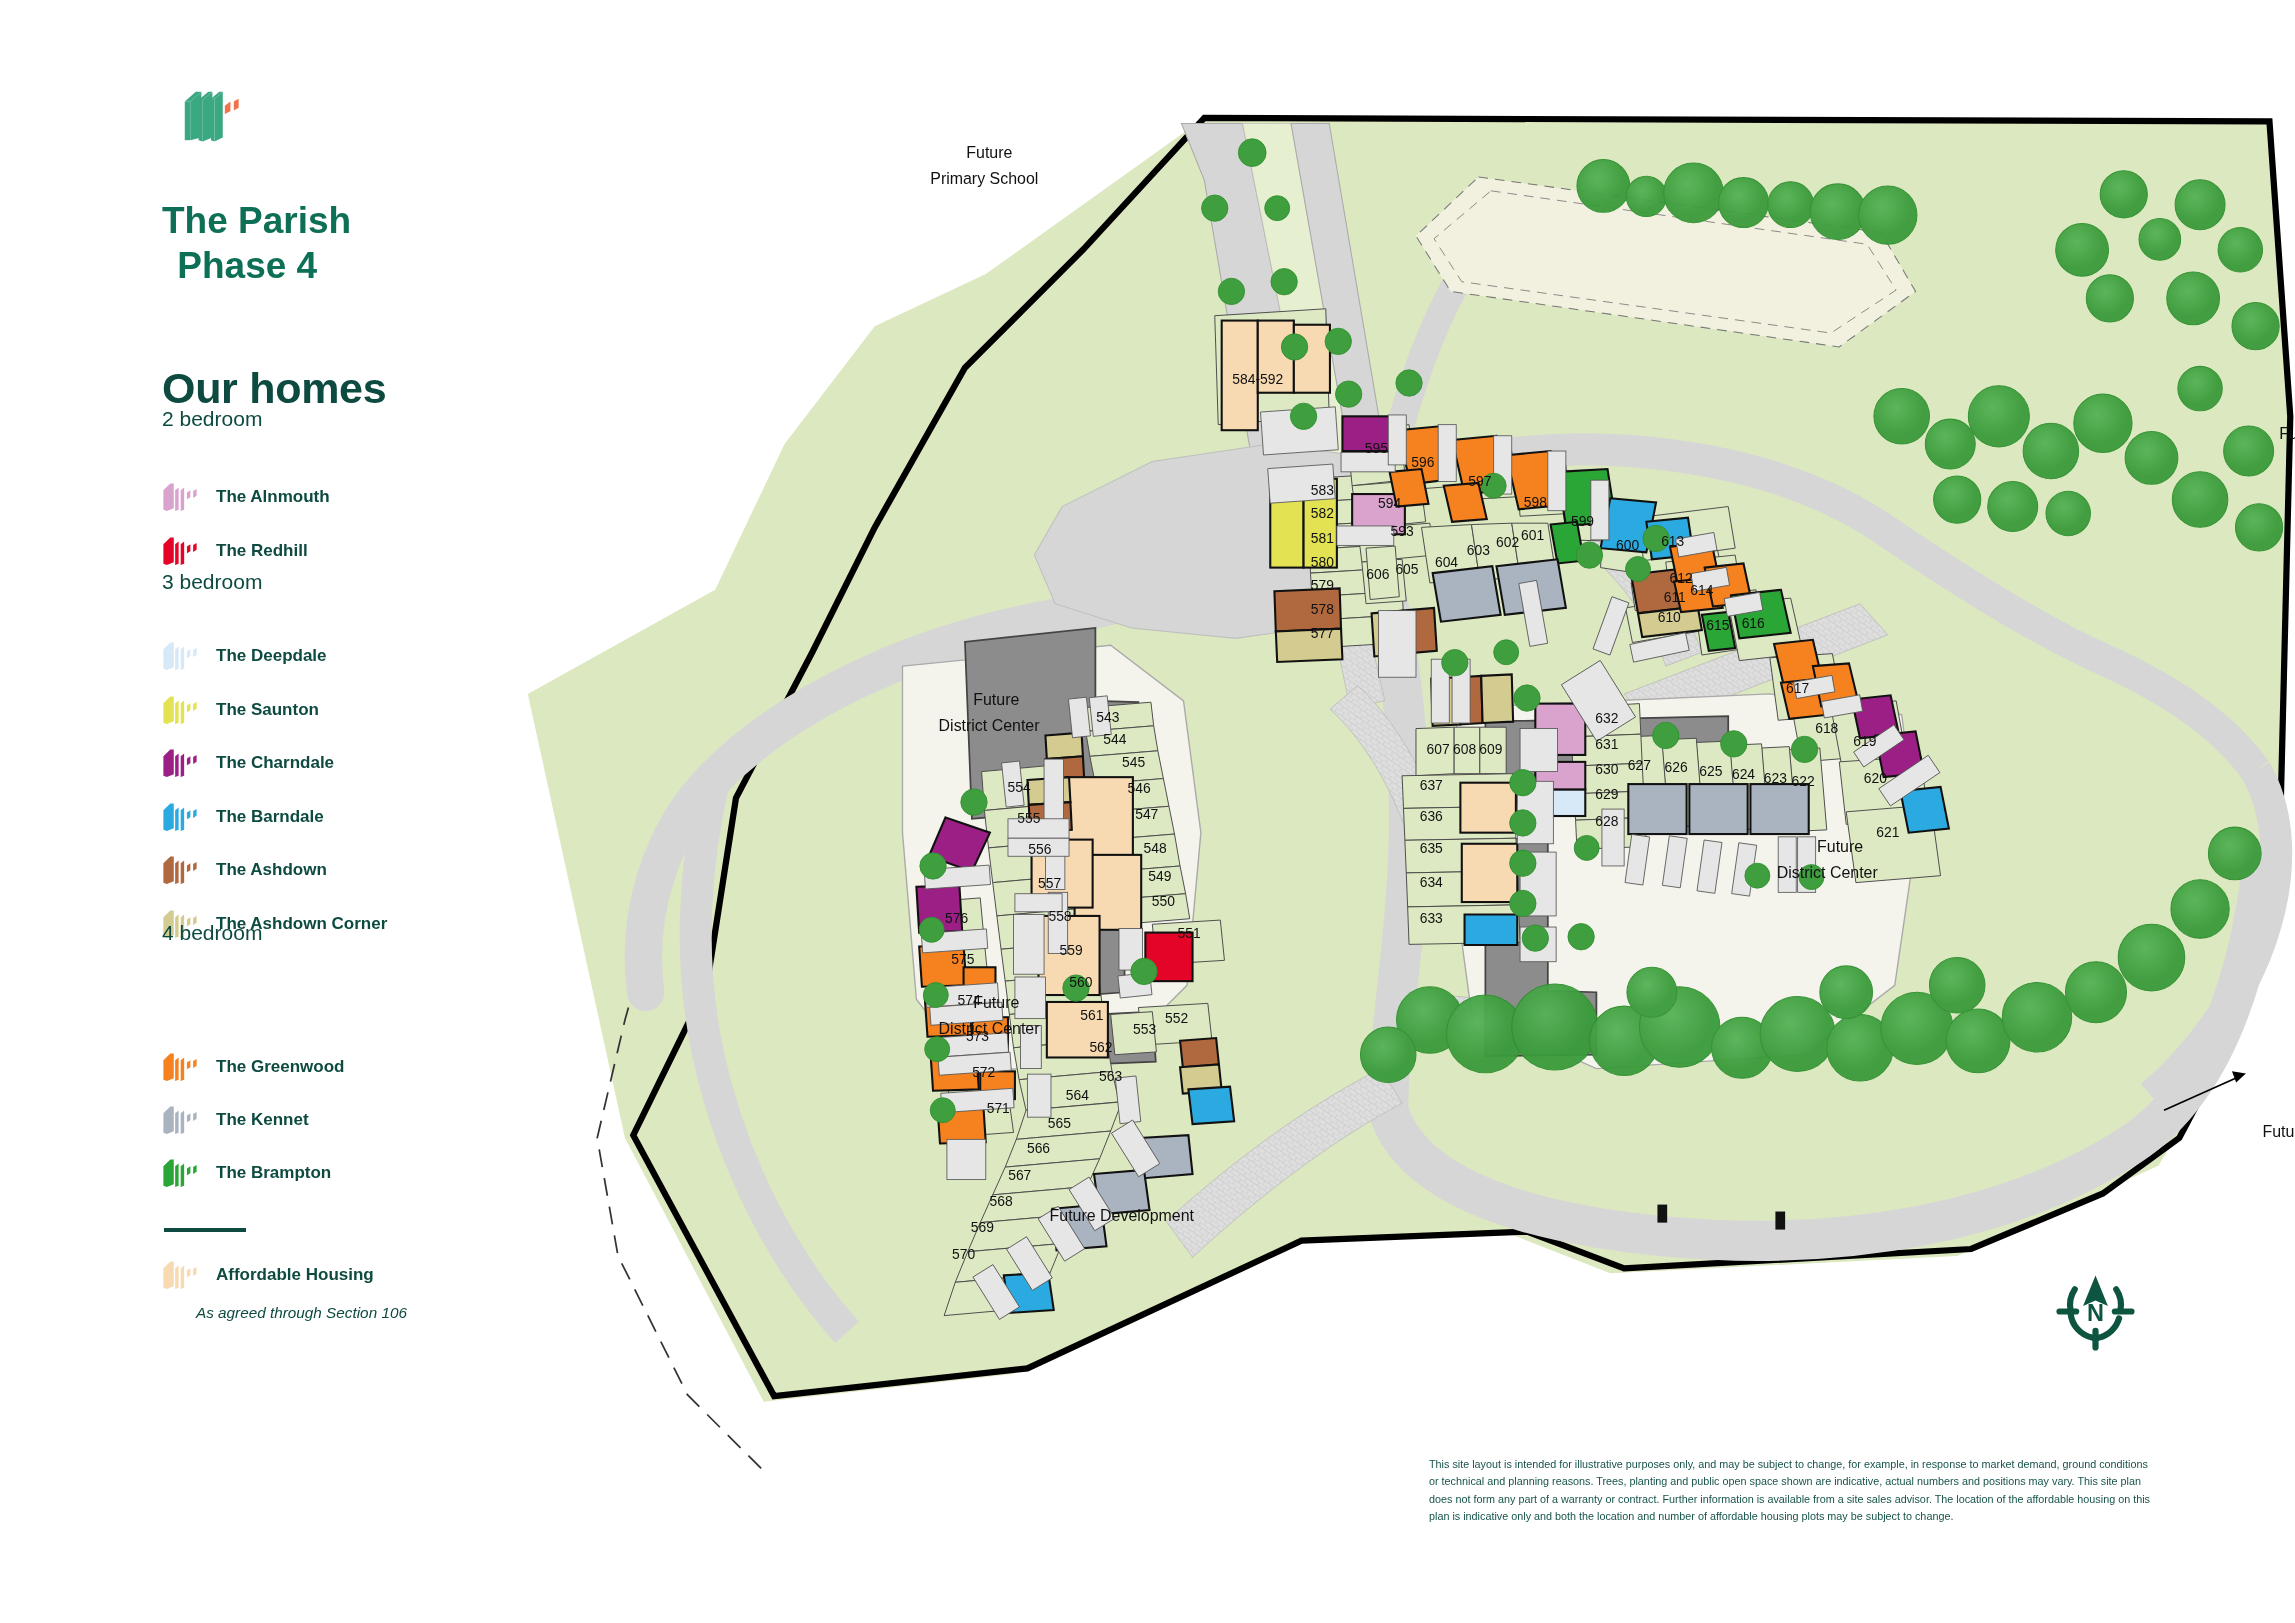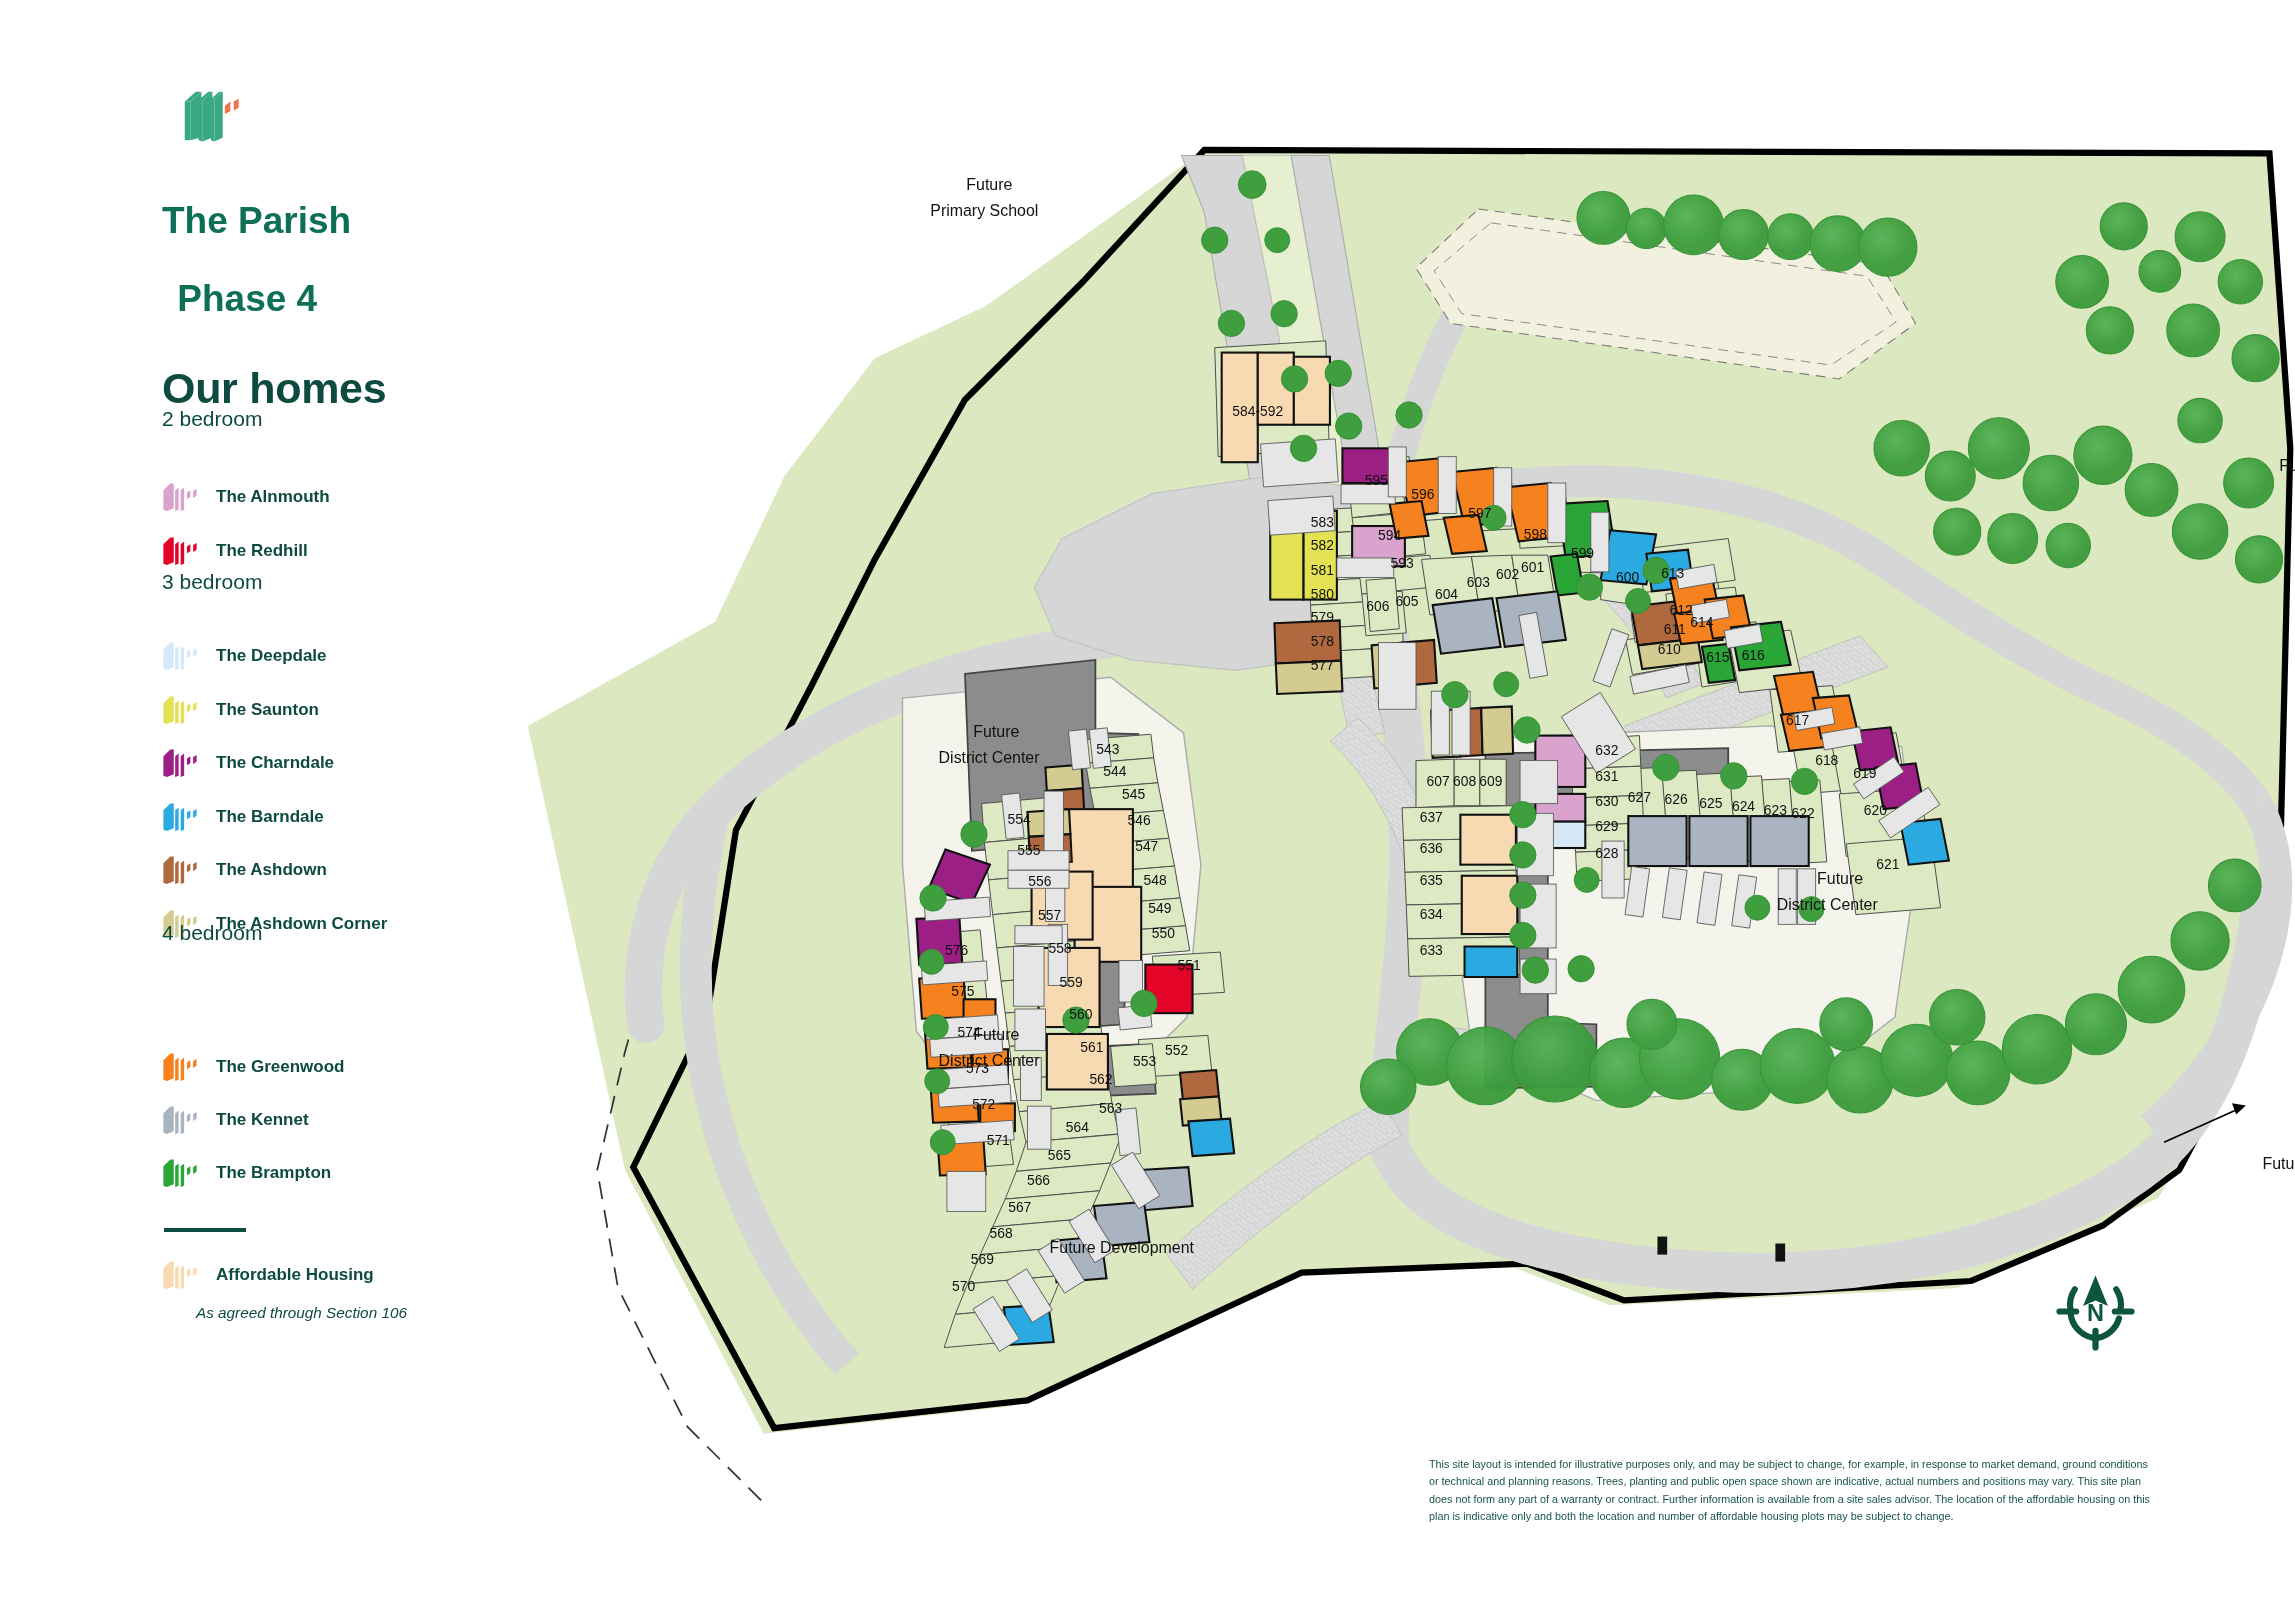--- a/index.html
+++ b/index.html
@@ -4,34 +4,34 @@
 <style>
   html,body{margin:0;padding:0;background:#fff;}
   body{width:2295px;height:1623px;position:relative;overflow:hidden;
        font-family:"Liberation Sans",sans-serif;color:#0d4a40;}
 
   
   #sidebar{position:absolute;left:0;top:0;width:486px;height:1623px;}
   #logo{position:absolute;left:182px;top:89px;width:76px;height:54px;}
   #brand-title{position:absolute;left:162px;top:198px;width:236px;
       font-size:37px;font-weight:600;line-height:1.22;color:#0d6f56;text-align:left;}
-  #brand-title .l2{display:block;padding-left:15.3px;margin-top:33px;}
+  #brand-title .l2{display:block;padding-left:15.3px;}
 
   #our-homes{position:absolute;left:162px;top:364px;font-size:43px;
       font-weight:800;letter-spacing:-0.3px;color:#0d4a40;}
 
   .grp-head{position:absolute;left:162px;font-size:21px;font-weight:400;color:#0d4a40;}
   .leg-row{position:absolute;left:162px;display:flex;align-items:center;height:36px;}
   .leg-ico{width:36px;height:30.5px;margin-right:18px;flex:0 0 auto;}
   .leg-lbl{font-size:17px;font-weight:700;color:#0d4a40;white-space:nowrap;}
   #leg-divider{position:absolute;left:164px;top:1228px;width:82px;height:3.5px;background:#0d4a40;}
   #aff-sub{position:absolute;left:196px;top:1304px;font-size:15.3px;font-weight:400;color:#0d4a40;font-style:italic;}
 
   
-  #map{position:absolute;left:486px;top:0;width:1810px;height:1188px;margin-top:32px;}
+  #map{position:absolute;left:486px;top:0;width:1810px;height:1188px;}
   #map svg{display:block;}
 
   .mlbl{font-family:"Liberation Sans",sans-serif;fill:#111;font-size:22px;}
   .mlbl-big{font-size:23px;}
   .plotno{font-family:"Liberation Sans",sans-serif;fill:#111;font-size:20px;text-anchor:middle;}
 
   
   #disclaimer{position:absolute;left:1429px;top:1456px;width:729px;
      font-size:10.8px;line-height:1.62;color:#17544b;font-weight:400;}
 

